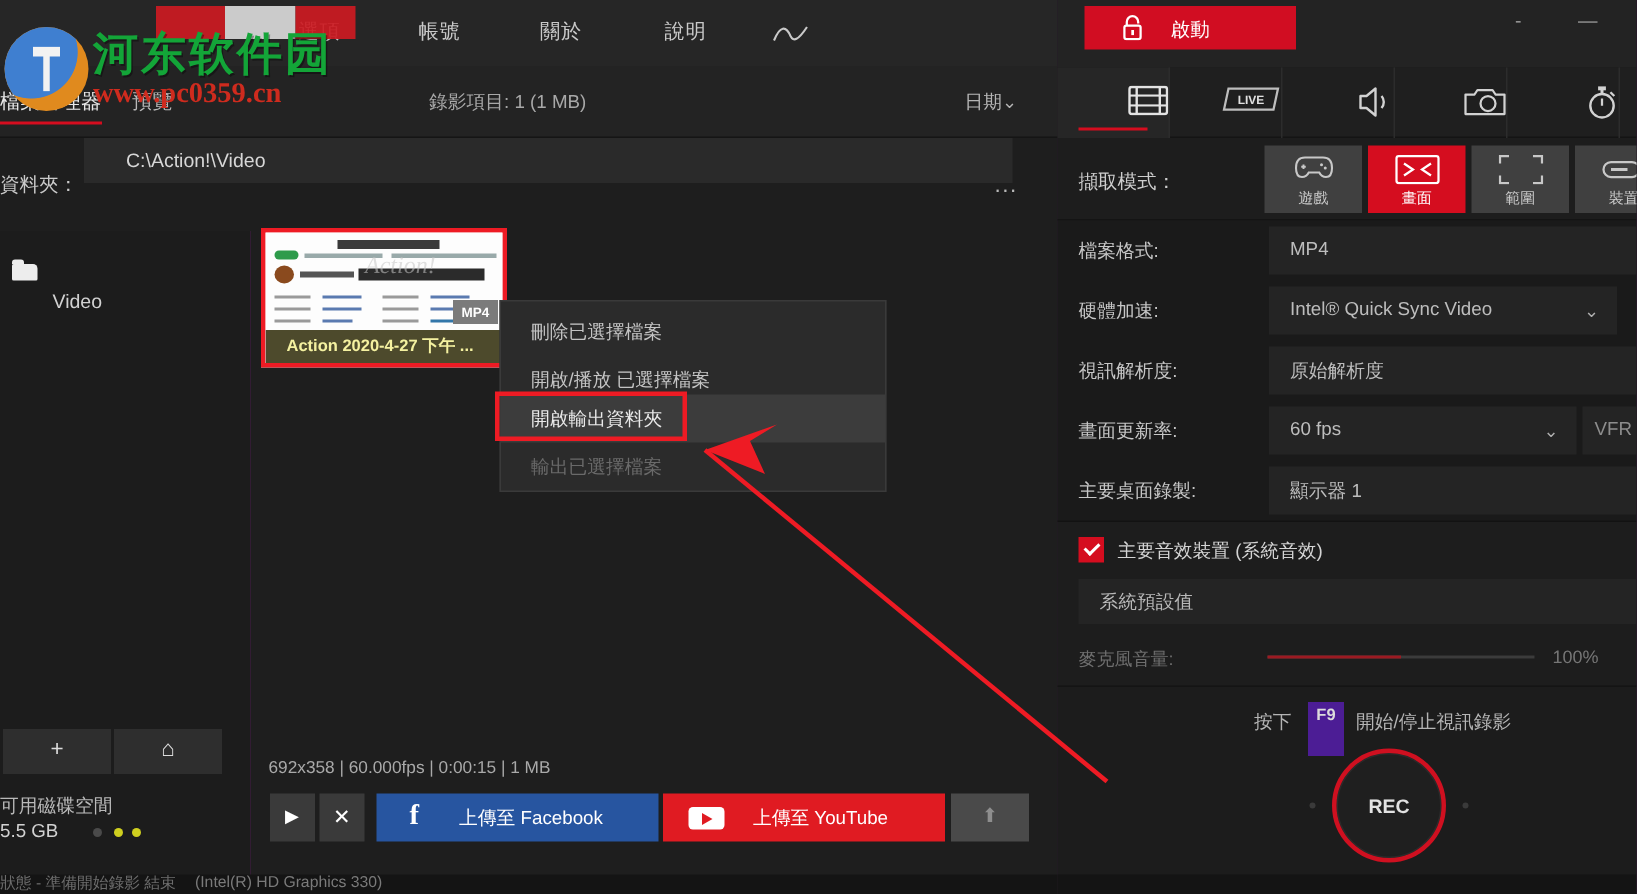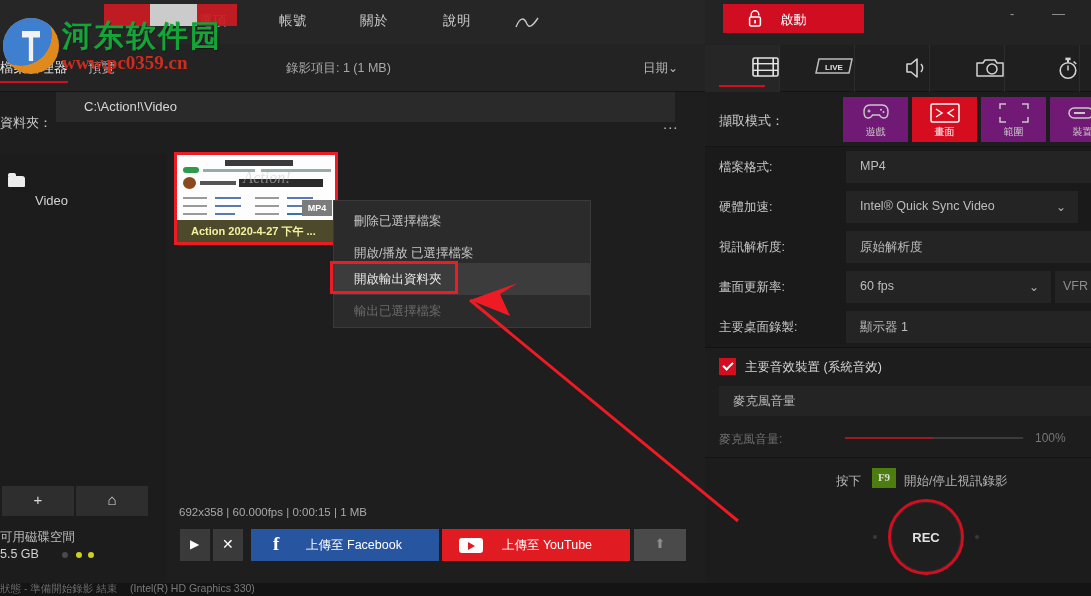--- a/index.html
+++ b/index.html
@@ -124,21 +124,21 @@
   #tabs-r { position: absolute; left: 0; top: 45px; width: 386px; height: 47px; background: #1f1f1f;
             border-bottom: 1px solid #141414; }
   .rtab { position: absolute; top: 0; width: 75px; height: 47px; border-right: 1px solid #2c2c2c; }
   .rtab.active { background: #262626; }
   .rtab.active::after { content:""; position:absolute; left:14px; right:14px; bottom:5px; height:2px; background:#d50d1f; }
   .rtab .ico { position: absolute; left: 0; right: 0; top: 12px; text-align: right; }
 
   #capmode-row { position: absolute; left: 0; top: 92px; width: 386px; height: 55px; background: #1d1d1d;
                  border-bottom: 1px solid #141414; }
   #capmode-label { position: absolute; left: 14px; top: 20px; font-size: 13px; color: #cdcdcd; }
-  .capbtn { position: absolute; top: 5px; width: 65px; height: 45px; background: #701a75; }
+  .capbtn { position: absolute; top: 5px; width: 65px; height: 45px; background: #404040; }
   .capbtn.active { background: #d50d1f; }
   .capbtn .ico { position: absolute; left: 0; right: 0; top: 6px; text-align: center; }
   .capbtn .lbl { position: absolute; left: 0; right: 0; bottom: 3px; text-align: center;
                  font-size: 10px; color: #c9c9c9; }
   .capbtn.active .lbl { color: #fff; }
 
   #settings { position: absolute; left: 0; top: 147px; width: 386px; height: 200px; background: #1a1a1a; }
   .srow { position: absolute; left: 0; width: 386px; height: 40px; }
   .s-label { position: absolute; left: 14px; top: 12px; font-size: 12.5px; color: #c6c6c6; }
   .s-field { position: absolute; left: 141px; top: 4px; height: 32px; background: #242424; }
@@ -158,21 +158,21 @@
   #audio-device { position: absolute; left: 14px; top: 38px; width: 372px; height: 30px; background: #242424; }
   #audio-device-v { position: absolute; left: 14px; top: 7px; font-size: 12.5px; color: #b9b9b9; }
   #mic-label { position: absolute; left: 14px; top: 83px; font-size: 12px; color: #6e6e6e; }
   #mic-track { position: absolute; left: 140px; top: 89px; width: 178px; height: 2px; background: #3b3b3b; }
   #mic-fill { position: absolute; left: 0; top: 0; height: 2px; background: #9c1a22; }
   #mic-pct { position: absolute; left: 330px; top: 83px; font-size: 12px; color: #767676; }
 
   #reczone { position: absolute; left: 0; top: 457px; width: 386px; height: 126px; background: #1c1c1c;
              border-top: 1px solid #141414; }
   #hint-pre { position: absolute; left: 131px; top: 15px; font-size: 12.5px; color: #b4b4b4; }
-  #hint-key { position: absolute; left: 167px; top: 10px; width: 24px; height: 20px; background: #4d7c0f; font-family: Liberation Serif, serif; }
+  #hint-key { position: absolute; left: 167px; top: 10px; width: 24px; height: 36px; background: #4c1d95; }
   #hint-key span { position:absolute; left:0; right:0; top:3px; text-align:center; font-size:11px; color:#dcdcdc; font-weight:bold; }
   #hint-post { position: absolute; left: 199px; top: 15px; font-size: 12.5px; color: #b4b4b4; }
   #rec-circle {
     position: absolute; left: 186px; top: 44px; width: 70px; height: 70px; border-radius: 50%;
     background: #1f1f1f; border: 1px solid #2b2b2b;
   }
   #rec-text { position: absolute; left: 0; right: 0; top: 27px; text-align: center; color: #e2e2e2;
               font-size: 13px; font-weight: bold; }
   #rec-ring {
     position: absolute; left: 183px; top: 41px; width: 76px; height: 76px; border-radius: 50%;
@@ -477,21 +477,21 @@
         <span class="s-field" style="width:245px">
           <span class="s-value">顯示器 1</span>
         </span>
       </div>
     </div>
 
     <div id="audio">
       <span id="audio-check"></span>
       <span id="audio-label">主要音效裝置 (系統音效)</span>
       <span id="audio-device">
-        <span id="audio-device-v">麥克風音量</span>
+        <span id="audio-device-v">系統預設值</span>
       </span>
       <span id="mic-label">麥克風音量:</span>
       <span id="mic-track">
         <span id="mic-fill" style="width:89px"></span>
       </span>
       <span id="mic-pct">100%</span>
     </div>
 
     <div id="reczone">
       <span id="hint-pre">按下</span>

